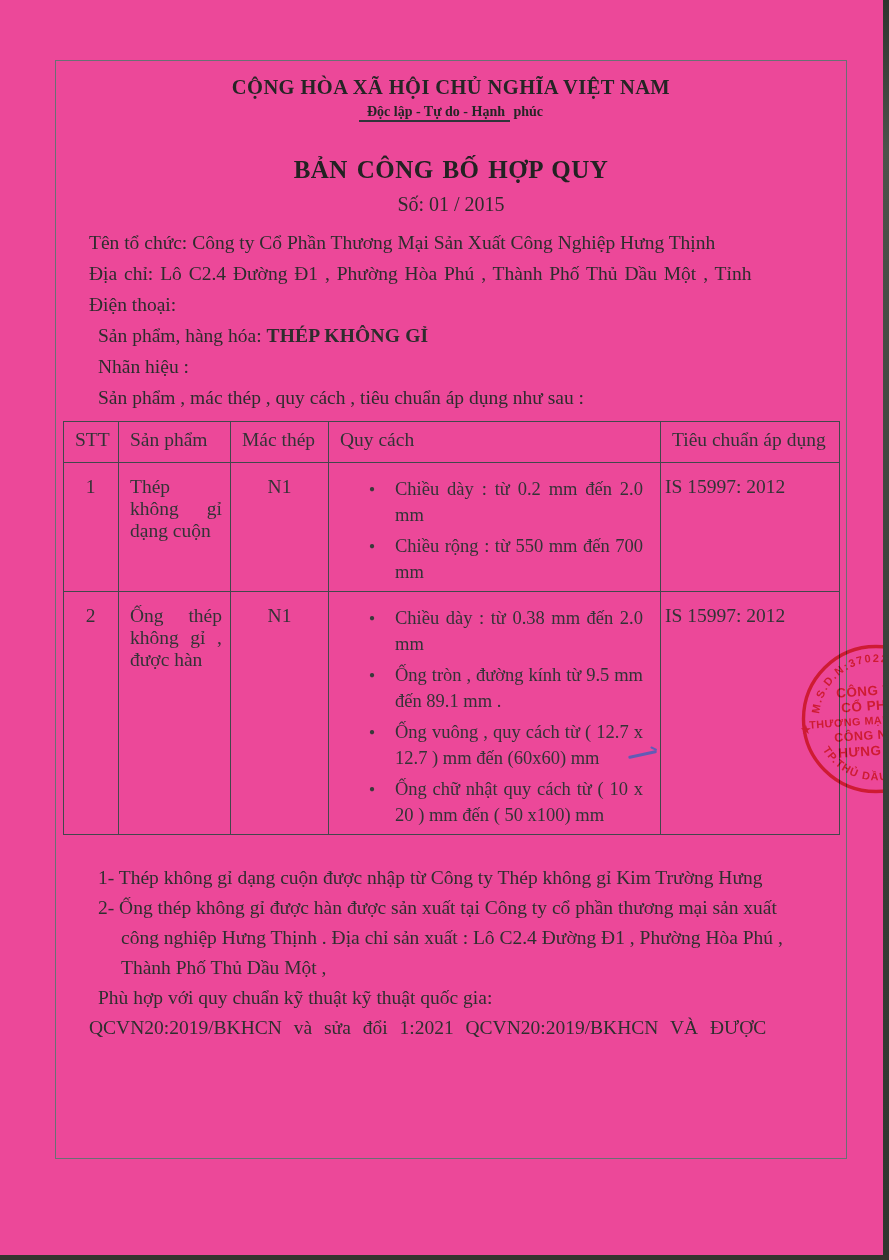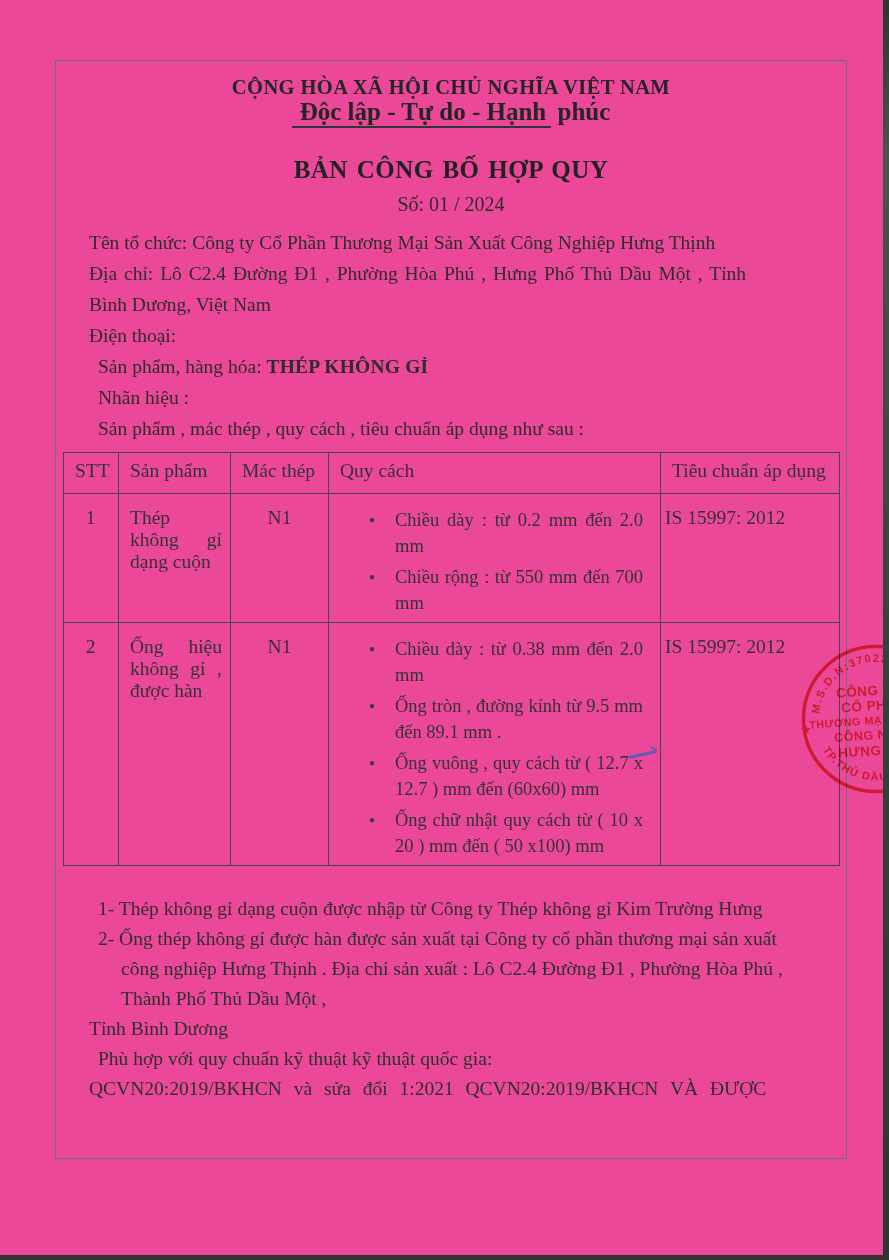--- a/index.html
+++ b/index.html
@@ -25,21 +25,21 @@
   }
 
   
   .frame {
     position:absolute; left:55px; top:60px; width:790px; height:1097px;
     border:1.5px solid #6a6f74;
   }
 
   .center { text-align:center; }
   .nat-header { margin-top:14px; font-size:20.5px; font-weight:bold; letter-spacing:0.4px; color:#252525; line-height:24px; }
-  .motto { font-size:25px; font-weight:bold; color:#252525; line-height:26px; }
+  .motto { font-size:14px; font-weight:bold; color:#252525; line-height:26px; }
   .motto .uline { border-bottom:2.2px solid #30343a; padding:0 5px 1px 8px; }
   .doc-title { margin-top:30px; font-size:25px; font-weight:bold; letter-spacing:0.5px; word-spacing:2px; color:#222; line-height:30px; }
   .doc-number { margin-top:6px; font-size:20px; line-height:26px; color:#2c2c2c; }
 
   .para { font-size:19.5px; line-height:31px; margin:0 26px 0 33px; }
   .para.first { margin-top:10px; }
   .para.indent { margin-left:42px; }
   .addr-wordspace { word-spacing:2px; }
   .bold-inline { font-weight:bold; letter-spacing:0.2px; }
 
@@ -107,26 +107,25 @@
 <div class="scan">
 
   <div class="frame">
 
     <div class="center nat-header">CỘNG HÒA XÃ HỘI CHỦ NGHĨA VIỆT NAM</div>
 
     <div class="center motto"><span class="uline">Độc lập - Tự do - Hạnh</span><span> phúc</span></div>
 
     <div class="center doc-title">BẢN CÔNG BỐ HỢP QUY</div>
 
-    <div class="center doc-number">Số: 01 / 2024</div>
+    <div class="center doc-number">Số: 01 / 2015</div>
 
     <div class="para first">Tên tổ chức: Công ty Cổ Phần Thương Mại Sản Xuất Công Nghiệp Hưng Thịnh</div>
 
-    <div class="para addr-wordspace">Địa chỉ: Lô C2.4 Đường Đ1 , Phường Hòa Phú , Hưng Phố Thủ Dầu Một , Tỉnh</div>
-    <div class="para">Bình Dương, Việt Nam</div>
+    <div class="para addr-wordspace">Địa chỉ: Lô C2.4 Đường Đ1 , Phường Hòa Phú , Thành Phố Thủ Dầu Một , Tỉnh</div>
 
     <div class="para">Điện thoại:</div>
 
     <div class="para indent"><span>Sản phẩm, hàng hóa: </span><span class="bold-inline">THÉP KHÔNG GỈ</span></div>
 
     <div class="para indent">Nhãn hiệu :</div>
 
     <div class="para indent">Sản phẩm , mác thép , quy cách , tiêu chuẩn áp dụng như sau :</div>
 
     <table class="products">
@@ -152,42 +151,41 @@
         <td class="c-specs">
           <ul>
             <li>Chiều dày : từ 0.2 mm đến 2.0 mm</li>
             <li>Chiều rộng : từ 550 mm đến 700 mm</li>
           </ul>
         </td>
         <td class="c-standard">IS 15997: 2012</td>
       </tr>
       <tr class="row-2">
         <td class="c-stt">2</td>
-        <td class="c-product">Ống hiệu không gỉ , được hàn</td>
+        <td class="c-product">Ống thép không gỉ , được hàn</td>
         <td class="c-grade">N1</td>
         <td class="c-specs">
           <ul>
             <li>Chiều dày : từ 0.38 mm đến 2.0 mm</li>
             <li>Ống tròn , đường kính từ 9.5 mm đến 89.1 mm .</li>
             <li>Ống vuông , quy cách từ ( 12.7 x 12.7 ) mm đến (60x60) mm</li>
             <li>Ống chữ nhật quy cách từ ( 10 x 20 ) mm đến ( 50 x100) mm</li>
           </ul>
         </td>
         <td class="c-standard">IS 15997: 2012</td>
       </tr>
     </tbody>
       </table>
 
     <div class="note-line ml42 mt28">1-  Thép không gỉ dạng cuộn được nhập từ Công ty Thép không gỉ Kim Trường Hưng</div>
 
     <div class="note-line ml42">2-  Ống thép không gỉ được hàn được sản xuất tại Công ty cổ phần thương mại sản xuất</div>
     <div class="note-line ml65">công nghiệp Hưng Thịnh . Địa chỉ sản xuất : Lô C2.4 Đường Đ1 , Phường Hòa Phú ,</div>
     <div class="note-line ml65">Thành Phố Thủ Dầu Một ,</div>
 
-    <div class="note-line ml33">Tỉnh Bình Dương</div>
 
     <div class="note-line ml42">Phù hợp với quy chuẩn kỹ thuật kỹ thuật quốc gia:</div>
 
     <div class="note-line ml33 ws-wide">QCVN20:2019/BKHCN và sửa đổi 1:2021 QCVN20:2019/BKHCN VÀ ĐƯỢC</div>
 
   </div>
 
   <div class="pen-mark"></div>
 
   <svg class="stamp" width="216" height="212" viewBox="0 0 216 212">

